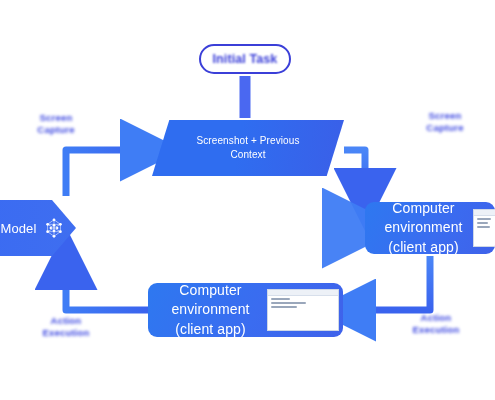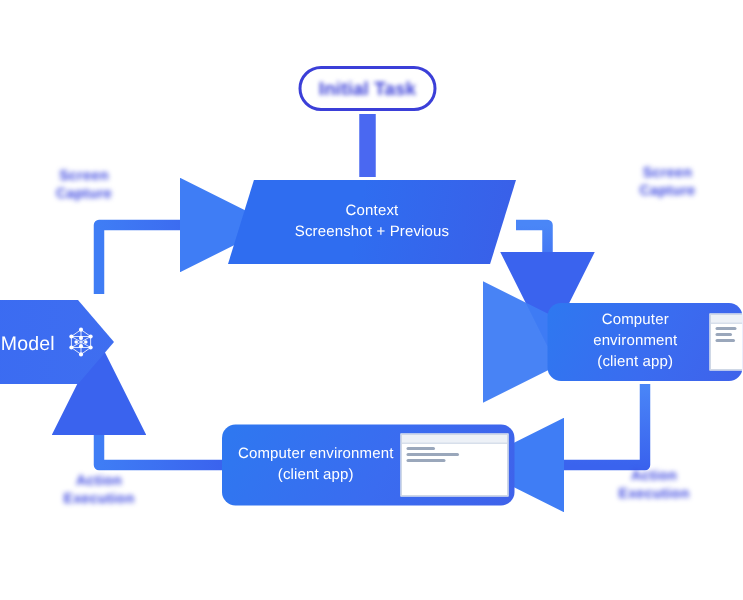--- a/index.html
+++ b/index.html
@@ -111,21 +111,21 @@
   }
   .env-card.bottom {
     left: 148px;
     top: 283px;
     width: 195px;
     height: 54px;
     padding-left: 6px;
   }
   .env-label {
     color: #ffffff;
-    font-size: 10px;
+    font-size: 14px;
     line-height: 1.4;
     text-align: center;
     letter-spacing: .1px;
     flex: 1 1 auto;
   }
   .thumb {
     flex: none;
     background: #ffffff;
     border: 1px solid #cfd8e6;
     box-sizing: border-box;
@@ -210,22 +210,22 @@
       <path d="M78,228 L358,228" stroke="url(#gradH)" stroke-width="9" fill="none" marker-end="url(#arrowHead)" opacity="0.95"></path>
     </g>
   </svg>
 
   <div class="pill">
     <span class="pill-label">Initial Task</span>
   </div>
 
   <div class="parallelogram">
     <div class="parallelogram-label">
+      <div>Screenshot + Previous</div>
       <div>Context</div>
-      <div>Screenshot + Previous</div>
     </div>
   </div>
 
   <div class="model-node">
     <span class="model-label">Model</span>
     <span class="model-icon">
       <svg viewBox="0 0 24 24" width="22" height="22">
         <g stroke="#ffffff" stroke-width="0.7" opacity="0.85" fill="none">
           <path d="M12 3 L5 8 M12 3 L19 8 M5 8 L5 16 M19 8 L19 16
                    M5 16 L12 21 M19 16 L12 21 M12 3 L12 21

